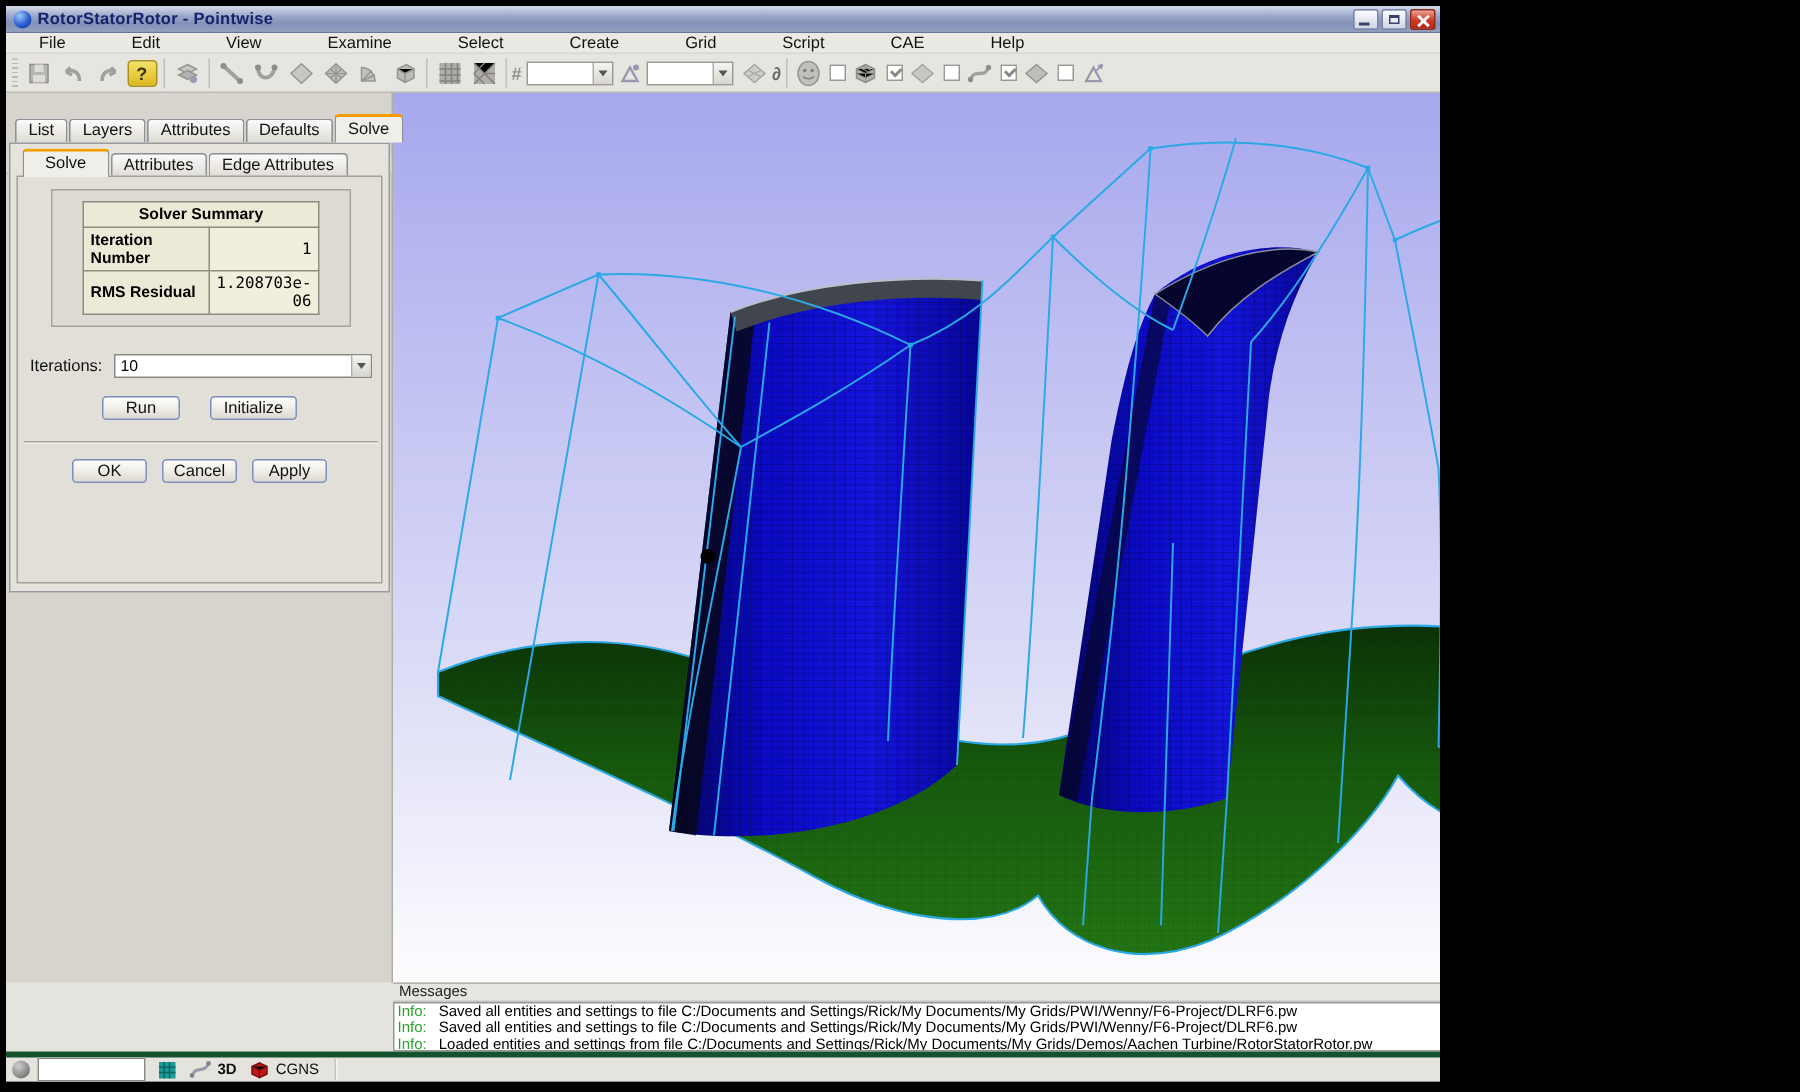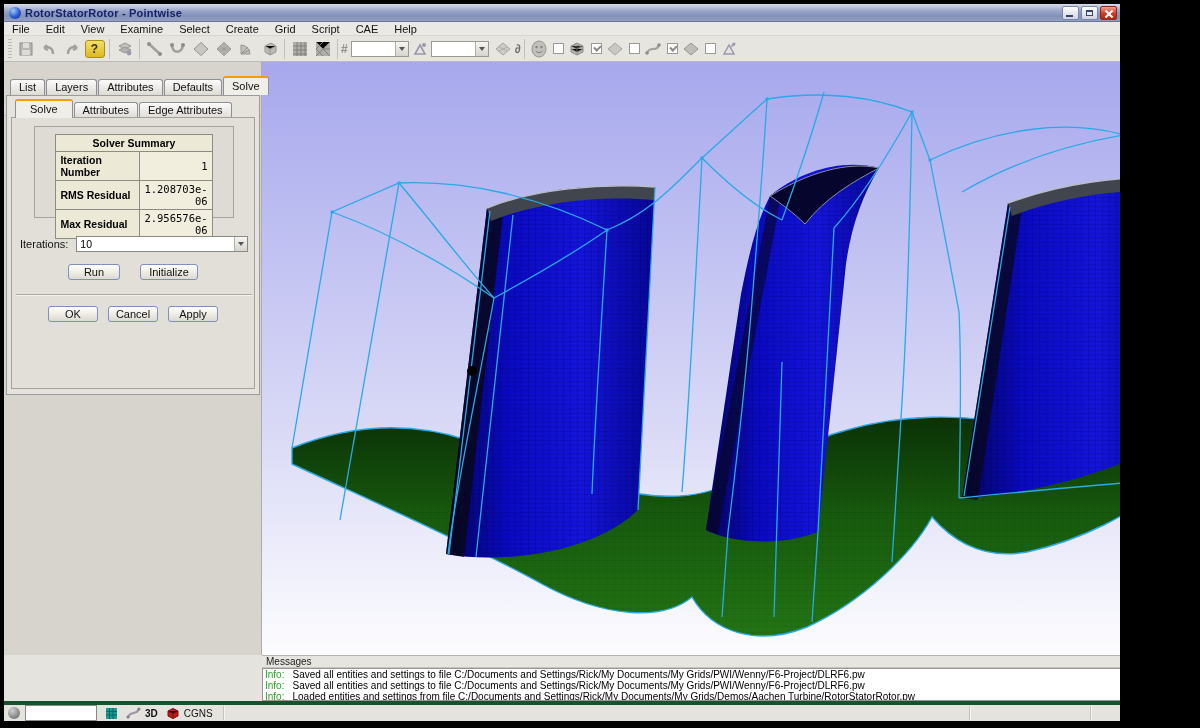--- a/index.html
+++ b/index.html
@@ -1,18 +1,18 @@
 <!DOCTYPE html>
 <html><head>
 <meta charset="utf-8">
 <style>
   * { margin:0; padding:0; box-sizing:border-box; }
   html,body { width:1200px; height:728px; background:#000; overflow:hidden;
               font-family:"Liberation Sans", sans-serif; }
-  #window { position:absolute; left:4px; top:4px; width:1116px; height:717px;
+  #window { position:absolute; left:4px; top:4px; width:956px; height:717px;
             background:#e5e3de; overflow:hidden; }
 
   
   .titlebar { position:absolute; left:0; top:0; width:100%; height:18px;
     background:linear-gradient(#d7dcec, #9aa6c9 40%, #8291b8 70%, #93a0c2);
     display:flex; align-items:center; padding:0 3px; border-bottom:1px solid #6a7699;}
   .app-icon { width:12px; height:12px; border-radius:50%;
     background:radial-gradient(circle at 35% 30%, #9ecdf5, #2a5bd0 55%, #0c2b86); margin:0 4px 0 2px;}
   .title-text { font-size:11px; font-weight:bold; color:#16226b; letter-spacing:.2px; }
   .win-btns { margin-left:auto; display:flex; gap:2px; }
@@ -20,21 +20,21 @@
     background:linear-gradient(#fdfdfd,#cfd4e2); position:relative; }
   .win-btn.close { background:linear-gradient(#f0a093,#cf3a22 55%,#b02a14); border-color:#8c2a18;}
   .glyph-min { position:absolute; left:3px; bottom:2px; width:7px; height:2px; background:#3a4468;}
   .glyph-restore { position:absolute; left:4px; top:3px; width:7px; height:6px; border:1px solid #3a4468; border-top-width:2px; background:#e8ecf4;}
   .glyph-close-a,.glyph-close-b { position:absolute; left:7px; top:2px; width:2px; height:10px; background:#fff;}
   .glyph-close-a { transform:rotate(45deg);} .glyph-close-b { transform:rotate(-45deg);}
 
   
   .menubar { position:absolute; left:0; top:18px; width:100%; height:14px; background:#ebe9e5;
     display:flex; align-items:center; font-size:11px; color:#111; border-bottom:1px solid #d8d6d1;}
-  .menu-item { padding:0 8px; height:14px; line-height:14px; cursor:default; }
+  .menu-item { padding:0 22px; height:14px; line-height:14px; cursor:default; }
 
   
   .toolbar { position:absolute; left:0; top:32px; width:100%; height:26px; background:#e7e5e0;
     display:flex; align-items:center; border-bottom:1px solid #bdbbb6; padding-left:2px;}
   .grip { width:4px; height:20px; margin:0 2px;
     background:repeating-linear-gradient(#bbb 0 1px, transparent 1px 3px); }
   .tb-sep { width:1px; height:20px; background:#c2c0bb; margin:0 3px; }
   .tb-btn { width:23px; height:22px; display:flex; align-items:center; justify-content:center; border-radius:2px;}
   .tb-btn svg { display:block; }
   .tb-help { background:linear-gradient(#f4e06a,#dcb91e); border:1px solid #a8901c; border-radius:3px;
@@ -337,24 +337,20 @@
                   <tr>
                     <td class="sum-head" colspan="2">Solver Summary</td>
                   </tr>
               <tr>
                 <td class="sum-label">Iteration Number</td>
                 <td class="sum-value">1</td>
               </tr>
               <tr>
                 <td class="sum-label">RMS Residual</td>
                 <td class="sum-value">1.208703e-06</td>
-              </tr>
-              <tr>
-                <td class="sum-label">Max Residual</td>
-                <td class="sum-value">2.956576e-06</td>
               </tr>
             </tbody>
               </table>
           </div>
           <div class="iter-row">
             <span class="iter-label">Iterations:</span>
             <div class="iter-combo">
               <input value="10" style="">
               <div class="combo-arrow"></div>
             </div>

